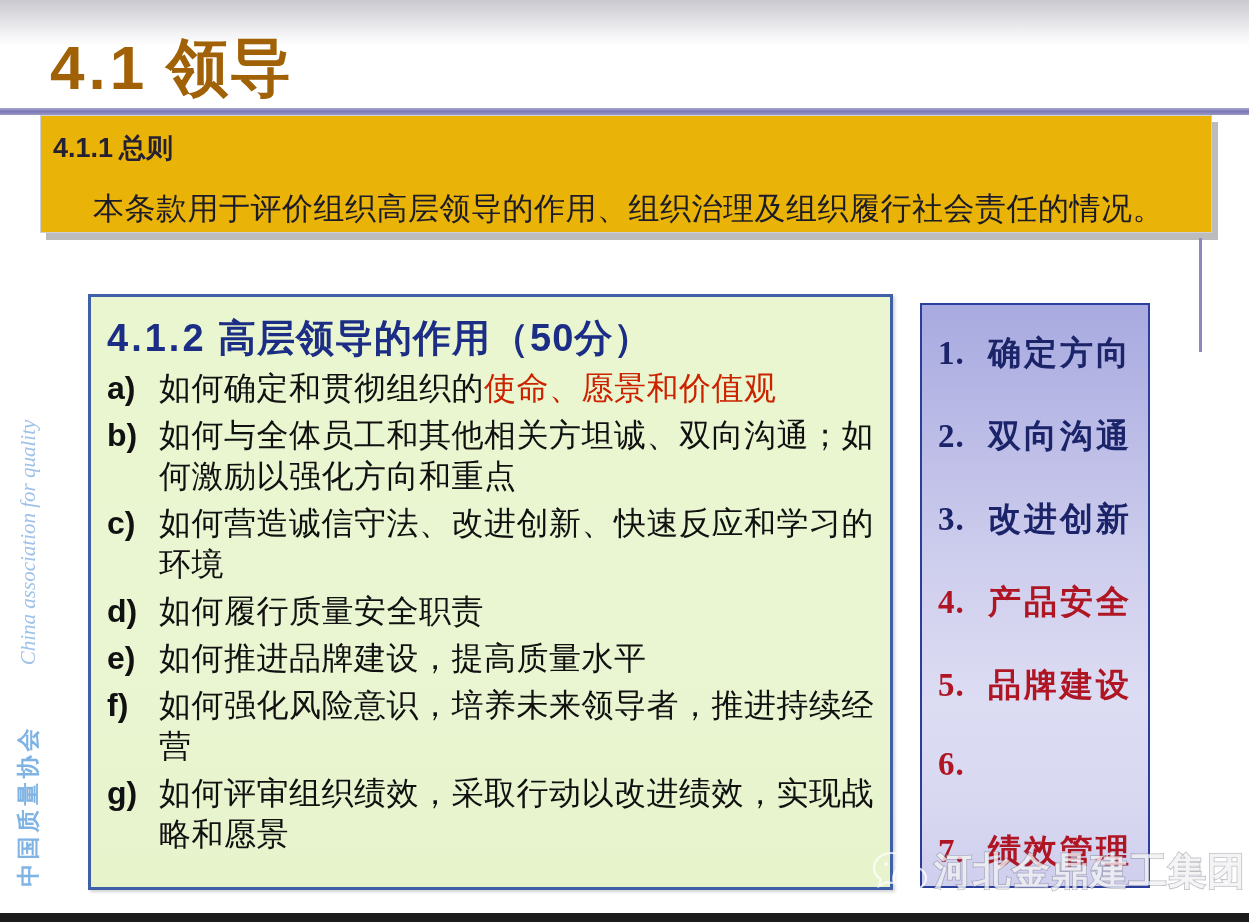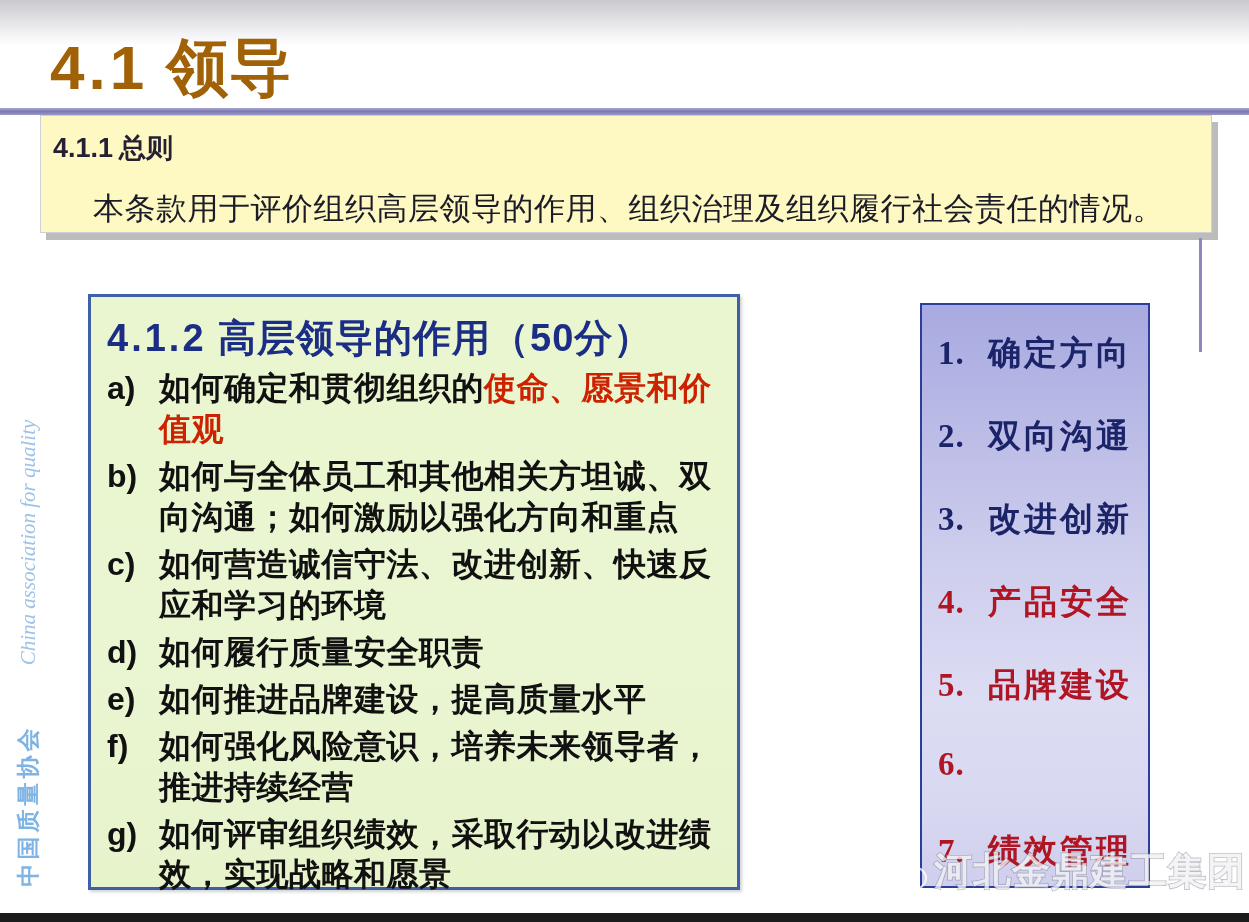--- a/index.html
+++ b/index.html
@@ -59,21 +59,21 @@
   .subtitle-shadow {
     position: absolute;
     left: 46px; top: 122px;
     width: 1172px; height: 118px;
     background: #bcbcbc;
   }
   .subtitle-box {
     position: absolute;
     left: 40px; top: 115px;
     width: 1172px; height: 118px;
-    background: #fef9c3;
+    background: #eab308;
     border: 1px solid #cfcfd8;
     box-sizing: border-box;
     text-align: right;
   }
   .subtitle-head {
     position: absolute;
     left: 12px; top: 14px;
     font-size: 27px;
     color: #262033;
     white-space: nowrap;
@@ -92,21 +92,21 @@
     color: #1c1c28;
     white-space: nowrap;
     letter-spacing: 0.5px;
     margin-top: 12px;
   }
 
   
   .green-box {
     position: absolute;
     left: 88px; top: 294px;
-    width: 652px; height: 596px;
+    width: 805px; height: 596px;
     background: linear-gradient(to bottom, #e9f6cf 0%, #eaf6d2 60%, #e6f3cb 100%);
     border: 3px solid #3f5fa8;
     box-sizing: border-box;
     box-shadow: 2px 2px 3px rgba(0,0,0,0.18);
     padding: 10px 12px 0 12px;
   }
   .green-head {
     font-family: "Liberation Sans", sans-serif;
     font-size: 38px;
     font-weight: bold;
@@ -130,21 +130,21 @@
     font-size: 32px;
     font-weight: bold;
     color: #111111;
     line-height: 1.28;
     padding-left: 4px;
     box-sizing: border-box;
   }
   .gtext {
     flex: 1 1 auto;
     font-family: "Liberation Serif", serif;
-    font-weight: bold;
+    font-weight: normal;
     font-size: 32px;
     color: #111111;
     line-height: 1.28;
     letter-spacing: 0.5px;
   }
   .gtext .em { color: #cc2200; }
 
   
   .blue-panel {
     position: absolute;

